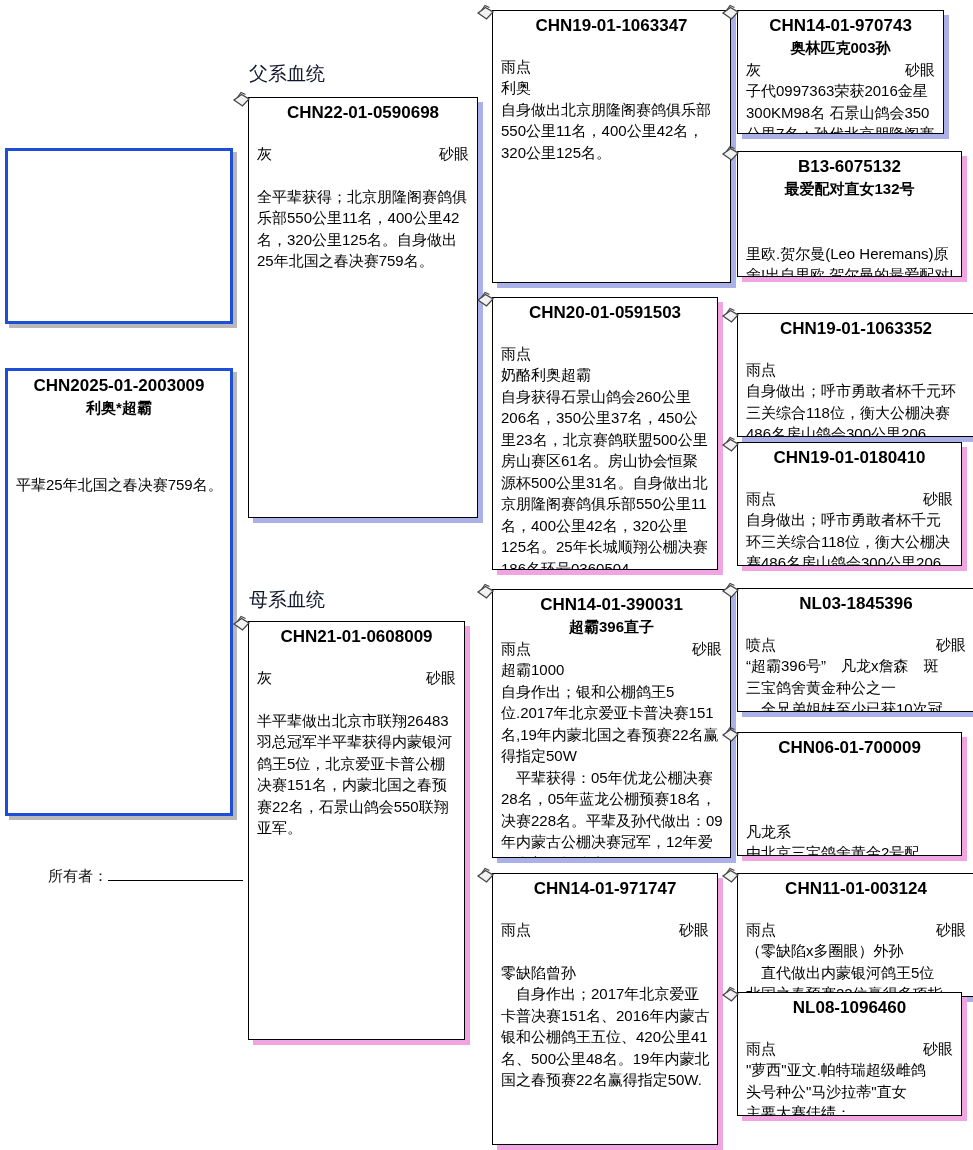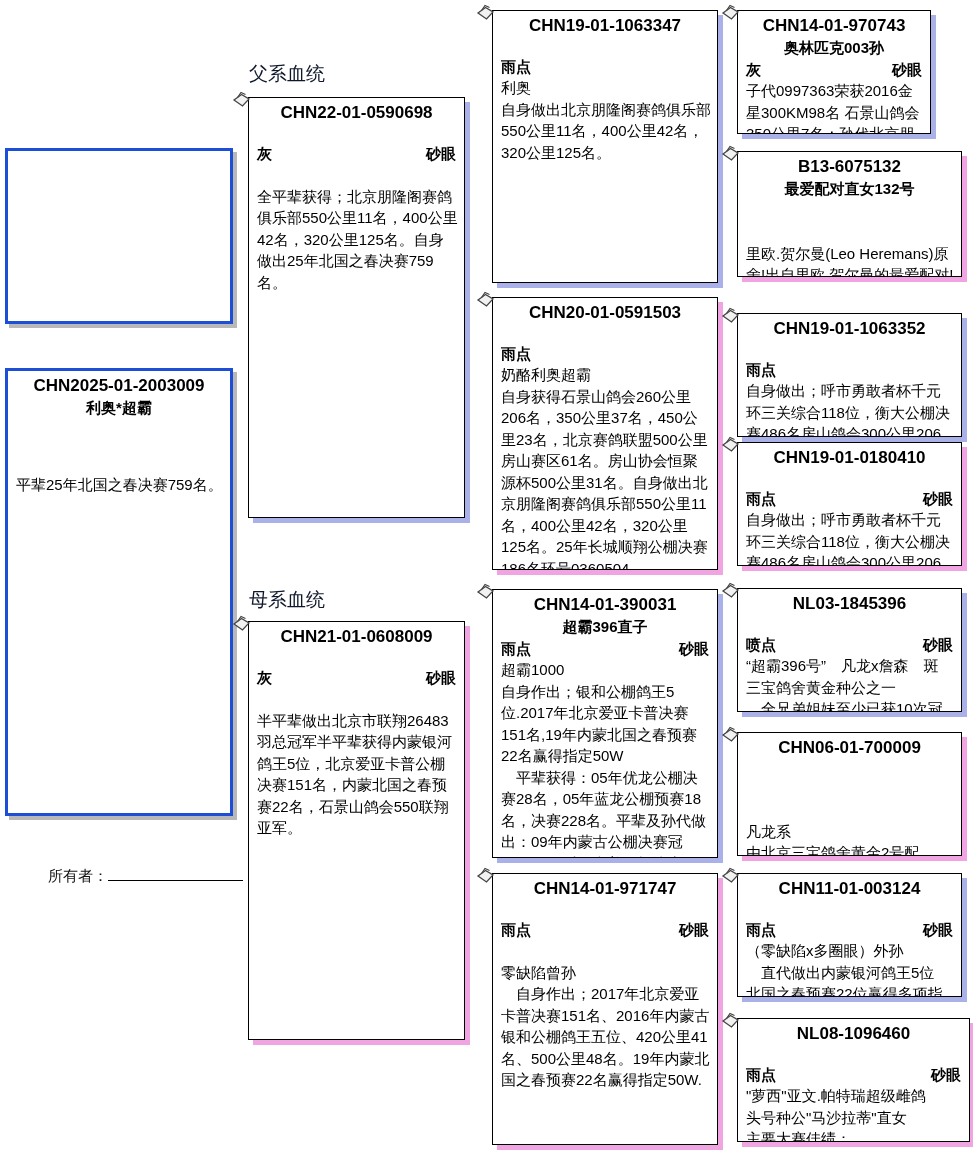--- a/index.html
+++ b/index.html
@@ -9,35 +9,34 @@
   }
   .lineage-label{
     position:absolute;font-size:19px;font-weight:normal;color:#0f172a;
   }
   .box{position:absolute;}
   .box .inner{
     position:absolute;left:0;top:0;right:0;bottom:0;
     border:1px solid #000;background:#fff;overflow:hidden;
   }
   .box.plain .inner{border:3px solid #1d4ed8;}
-  .box.sire{box-shadow:5px 5px 0 0 #a9b1e8;}
+  .box.sire{box-shadow:5px 5px 0 0 #a9b1e8;padding-left:13px;}
   .box.dam{box-shadow:5px 5px 0 0 #f0a5e2;}
   .box.plain{box-shadow:4px 4px 0 0 #b8b8b8;}
   .ring{
     text-align:center;font-weight:bold;font-size:17px;line-height:24px;
     padding-top:3px;letter-spacing:0px;white-space:nowrap;
   }
   .subtitle{
     text-align:center;font-weight:bold;font-size:15px;line-height:20px;white-space:nowrap;
   }
   .traits{
     display:flex;justify-content:space-between;align-items:flex-start;
     font-size:15px;line-height:21px;min-height:21px;
     margin:18px 8px 0 8px;
-    font-weight:bold;
   }
   .has-sub .traits{margin-top:1px;}
   .body{
     font-size:15px;line-height:21.5px;margin:0 6px 0 8px;
     white-space:pre-line;text-align:left;
   }
   .subject-body{margin-top:56px;}
   .clip-icon{position:absolute;left:-17px;top:-6px;width:21px;height:19px;z-index:3;}
   .owner{
     position:absolute;left:48px;top:866px;font-size:15px;color:#111;
@@ -315,21 +314,21 @@
       <div class="traits">
         <span>雨点</span>
         <span>砂眼</span>
       </div>
       <div class="body">（零缺陷x多圈眼）外孙
 　直代做出内蒙银河鸽王5位
 北国之春预赛22位赢得多项指</div>
     </div>
   </div>
 
-  <div class="box dam" style="left:737px;top:1018px;width:225px;height:124px;padding-left:8px;">
+  <div class="box dam" style="left:737px;top:992px;width:225px;height:124px;">
     <span class="clip-icon">
       <svg viewBox="0 0 21 19">
           <path d="M3 9 L10.5 3.5 L18 8 L11.5 15 Z" fill="#f2f2f2" stroke="#444" stroke-width="1.3"></path>
           <path d="M6.5 6.5 L10 1.5 L14.5 3.5" fill="none" stroke="#444" stroke-width="1.2"></path>
         </svg>
     </span>
     <div class="inner">
       <div class="ring">NL08-1096460</div>
       <div class="subtitle"></div>
       <div class="traits">

